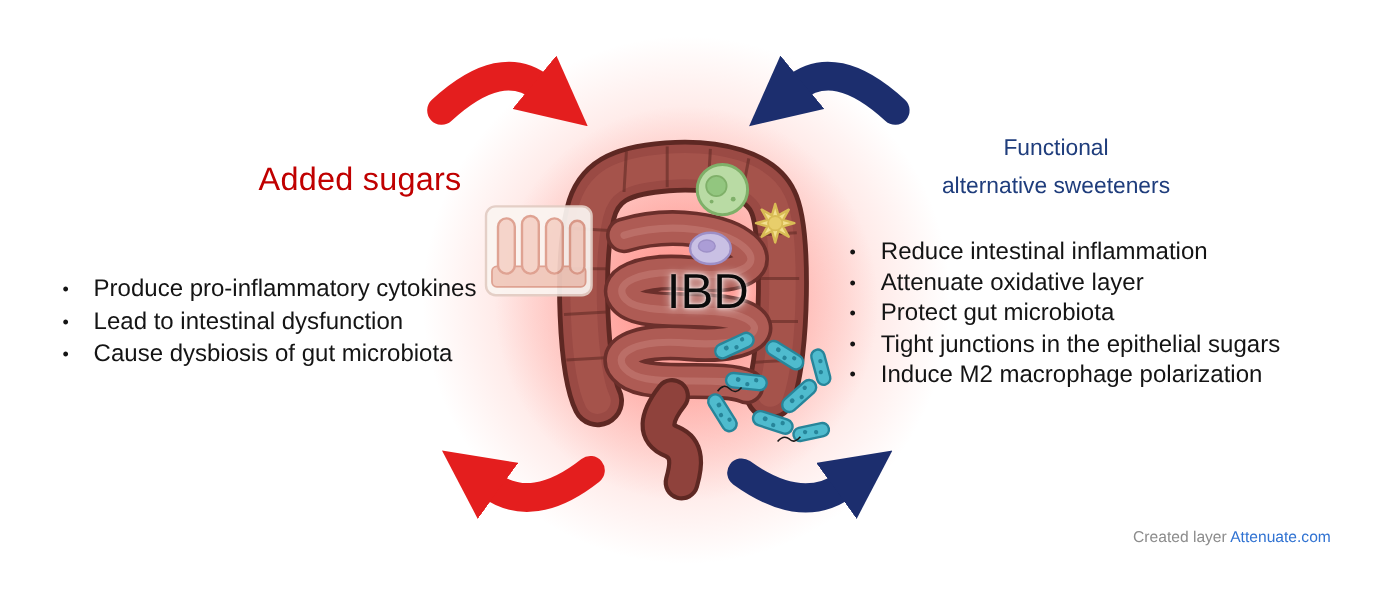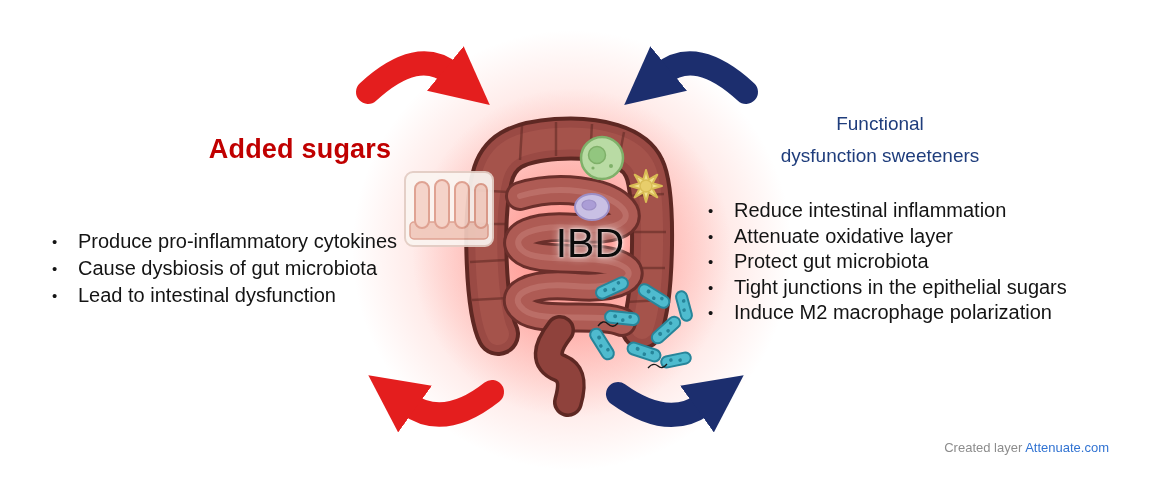--- a/index.html
+++ b/index.html
@@ -8,21 +8,21 @@
     overflow:hidden;font-family:"Liberation Sans",sans-serif;
   }
   .glow,.glow2{position:absolute;border-radius:50%;pointer-events:none;}
   .glow{left:352px;top:30px;width:440px;height:440px;
     background:radial-gradient(closest-side,rgba(255,90,78,0.40),rgba(255,125,112,0.22) 60%,rgba(255,140,130,0) 100%);}
   .glow2{left:412px;top:88px;width:320px;height:330px;
     background:radial-gradient(closest-side,rgba(255,62,50,0.42),rgba(255,90,80,0) 100%);}
   .svg-layer{position:absolute;left:0;top:0;width:1153px;height:497px;}
   .heading-left{
     position:absolute;left:150px;top:134px;width:300px;text-align:center;
-    font-size:27px;color:#C00000;letter-spacing:0.2px;font-weight:bold;
+    font-size:27px;color:#C00000;letter-spacing:0.2px;
   }
   .heading-right{
     position:absolute;left:660px;top:108px;width:440px;text-align:center;
     font-size:19px;color:#1F3D7C;line-height:32px;
   }
   .bullets{position:absolute;list-style:none;margin:0;padding:0;color:#141414;font-size:20px;}
   .bullets li{position:relative;padding-left:34px;}
   .bullets li::before{content:"\2022";position:absolute;left:8px;top:0;font-size:15px;color:#141414;}
   .bullets-left{left:44px;top:228px;width:420px;line-height:27px;}
   .bullets-right{left:700px;top:198px;width:440px;line-height:25.5px;}
@@ -164,27 +164,27 @@
       </g>
       <path d="M 598 326 q 5 -7 10 -2 q 5 5 10 -1" fill="none" stroke="#1a1a1a" stroke-width="1.3"></path>
       <path d="M 648 368 q 5 -6 10 -2 q 4 4 9 -2" fill="none" stroke="#1a1a1a" stroke-width="1.3"></path>
     </g>
   </svg>
 
   <div class="heading-left">Added sugars</div>
 
   <div class="heading-right">
     <div>Functional</div>
-    <div>dysfunction sweeteners</div>
+    <div>alternative sweeteners</div>
   </div>
 
   <ul class="bullets bullets-left">
     <li>Produce pro-inflammatory cytokines</li>
+    <li>Lead to intestinal dysfunction</li>
     <li>Cause dysbiosis of gut microbiota</li>
-    <li>Lead to intestinal dysfunction</li>
   </ul>
 
   <ul class="bullets bullets-right">
     <li>Reduce intestinal inflammation</li>
     <li>Attenuate oxidative layer</li>
     <li>Protect gut microbiota</li>
     <li>Tight junctions in the epithelial sugars</li>
     <li>Induce M2 macrophage polarization</li>
   </ul>
 

